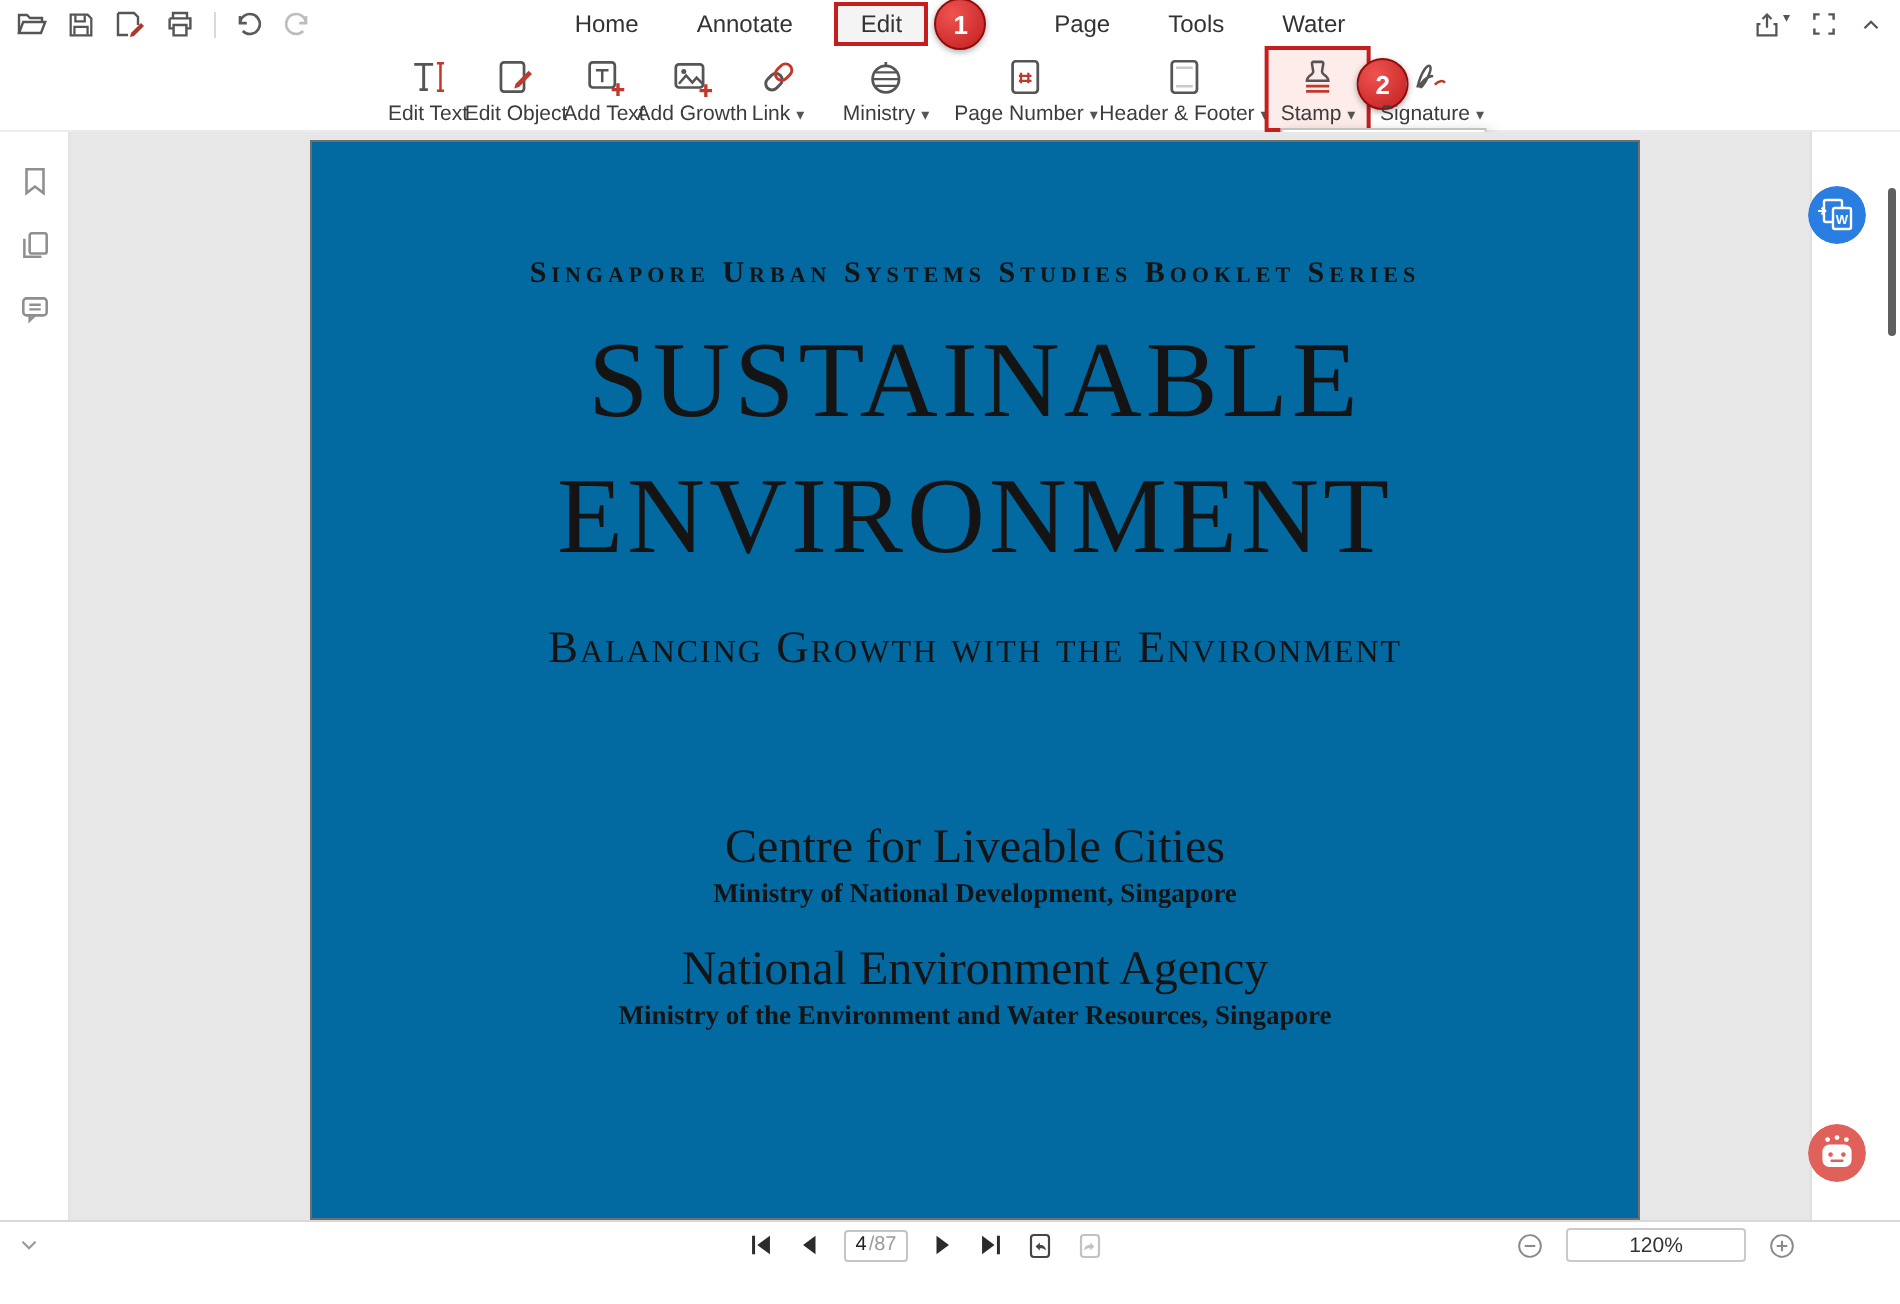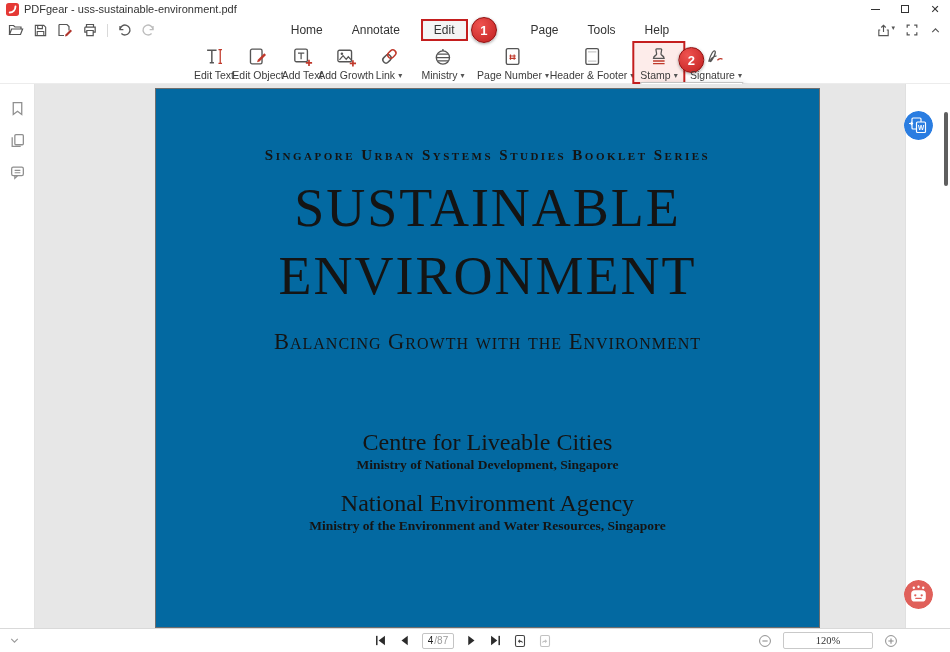--- a/index.html
+++ b/index.html
@@ -88,45 +88,27 @@
   .bottombar { height:24px; background:#fff; border-top:1px solid #d9d9d9; position:relative; }
   .bb-collapse { position:absolute; left:8px; top:5px; }
   .bb-center { position:absolute; left:374px; top:0; height:23px; display:flex; align-items:center; gap:11px; }
   .bb-center svg { display:block; }
   .page-box { width:32px; height:16px; border:1px solid #c4c4c4; border-radius:2px; display:flex;
               align-items:center; justify-content:center; font-size:10px; gap:1px; }
   .page-cur { color:#222; }
   .page-total { color:#9a9a9a; }
   .bb-right { position:absolute; right:52px; top:0; height:23px; display:flex; align-items:center; gap:11px; }
   .zoom-box { width:90px; height:17px; border:1px solid #c9c9c9; border-radius:2px; display:flex;
-              align-items:center; justify-content:center; font-size:10.5px; color:#333;font-family:Liberation Serif, serif; }
+              align-items:center; justify-content:center; font-size:10.5px; color:#333; }
 </style>
 </head>
 <body>
 
 <div class="app">
 
-  <div class="titlebar">
-    <svg class="logo" viewBox="0 0 14 14">
-        <rect width="14" height="14" rx="3" fill="#e53935"></rect>
-        <path d="M4 10.2c3.4 0 6.2-2.6 6.2-6.4" stroke="#fff" stroke-width="2" fill="none" stroke-linecap="round"></path>
-      </svg>
-    <span class="title-text">PDFgear - uss-sustainable-environment.pdf</span>
-    <div class="win-controls">
-      <div class="win-btn">
-          <span class="glyph-min"></span>
-        </div>
-      <div class="win-btn">
-          <span class="glyph-max"></span>
-        </div>
-      <div class="win-btn">
-          <span class="glyph-close">✕</span>
-        </div>
-    </div>
-  </div>
 
   <div class="menurow">
     <div class="qat">
       <svg width="16" height="16" viewBox="0 0 16 16">
           <path d="M1.5 12.5V3.5h4L7 5h6v2" stroke="#555" fill="none" stroke-width="1.2"></path>
           <path d="M1.5 12.5L3.6 7h11l-2.1 5.5z" stroke="#555" fill="none" stroke-width="1.2"></path>
         </svg>
       <svg width="15" height="15" viewBox="0 0 16 16">
           <path d="M2.5 2.5h9l2 2v9h-11z" stroke="#555" fill="none" stroke-width="1.2"></path>
           <path d="M5 2.8v3.2h5V2.8M4.5 13.2V9h7v4.2" stroke="#555" fill="none" stroke-width="1.2"></path>
@@ -154,21 +136,21 @@
     <div class="menus">
       <span class="menu-item">Home</span>
       <span class="menu-item">Annotate</span>
       <span class="menu-item selected">
         <span>Edit</span>
         <span class="edit-outline"></span>
         <span class="step step1">1</span>
       </span>
       <span class="menu-item">Page</span>
       <span class="menu-item">Tools</span>
-      <span class="menu-item">Help</span>
+      <span class="menu-item">Water</span>
     </div>
 
     <div class="right-icons">
       <span class="share-wrap">
         <svg width="15" height="15" viewBox="0 0 16 16">
             <path d="M8 9.5V2.8M5.6 4.8L8 2.4l2.4 2.4" stroke="#555" fill="none" stroke-width="1.2"></path>
             <path d="M4.5 7.5H3v6h10v-6h-1.5" stroke="#555" fill="none" stroke-width="1.2"></path>
           </svg>
         <span class="mini-caret">▾</span>
       </span>

